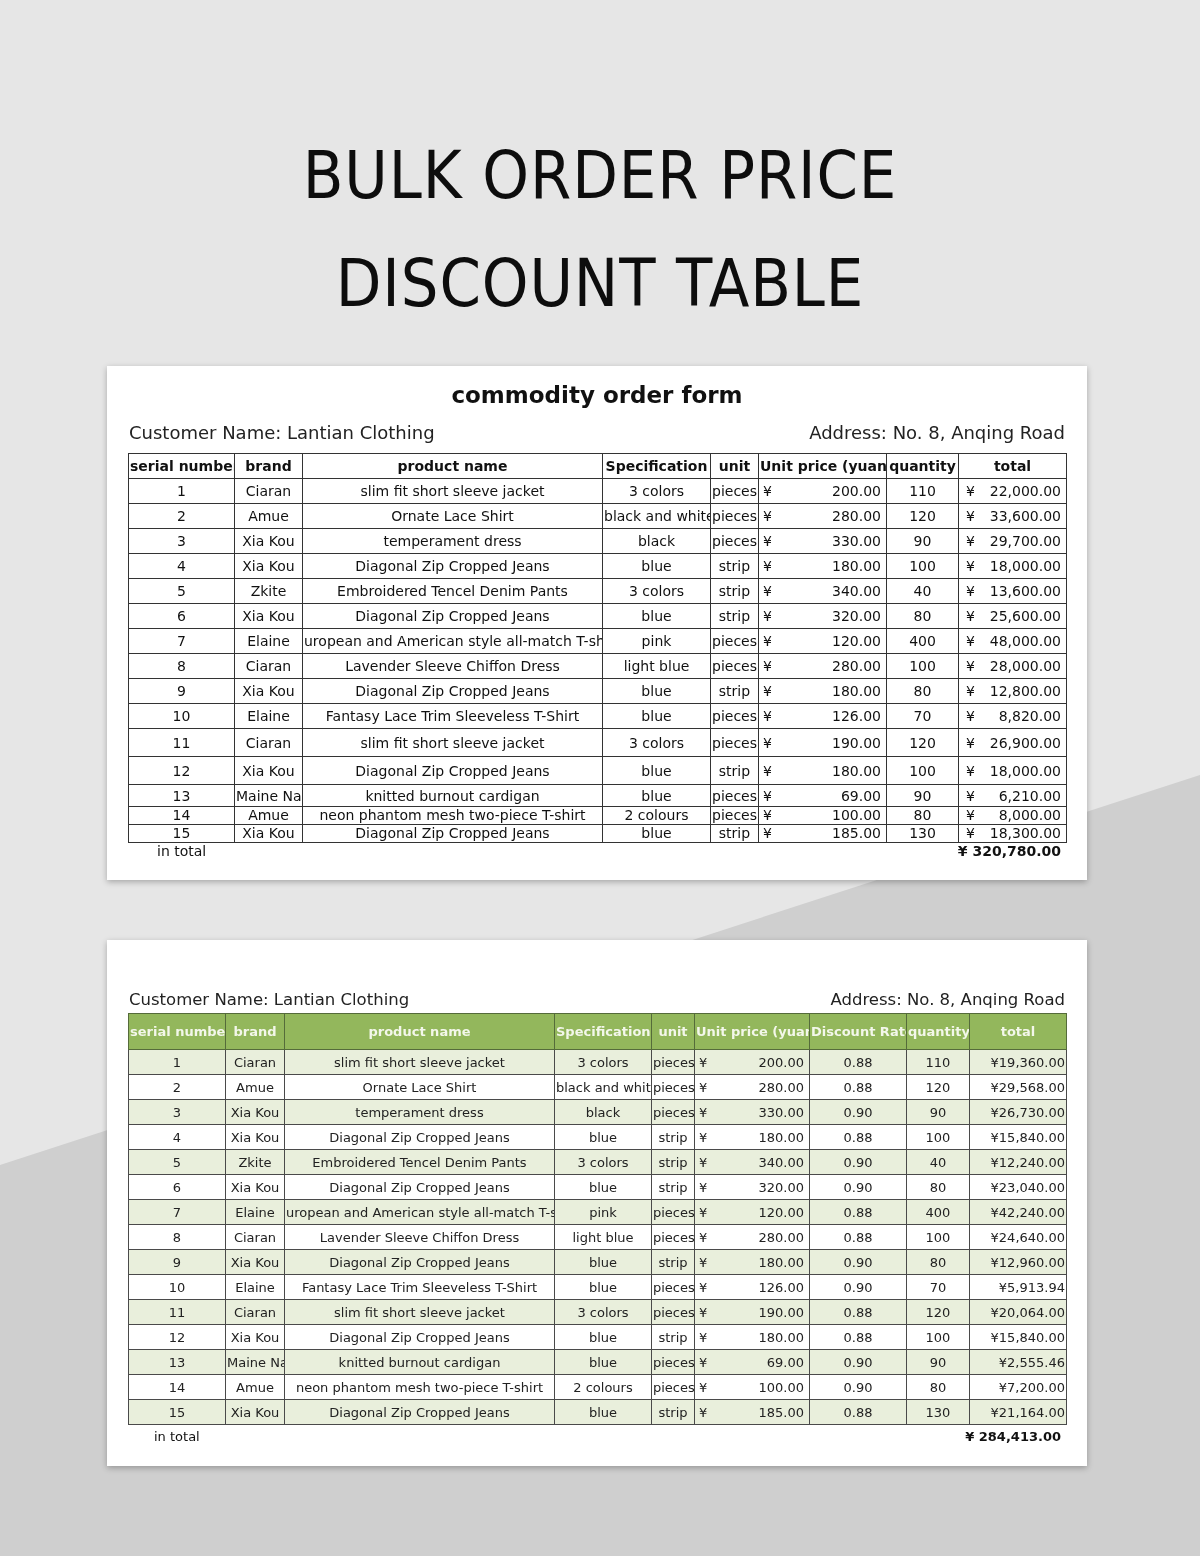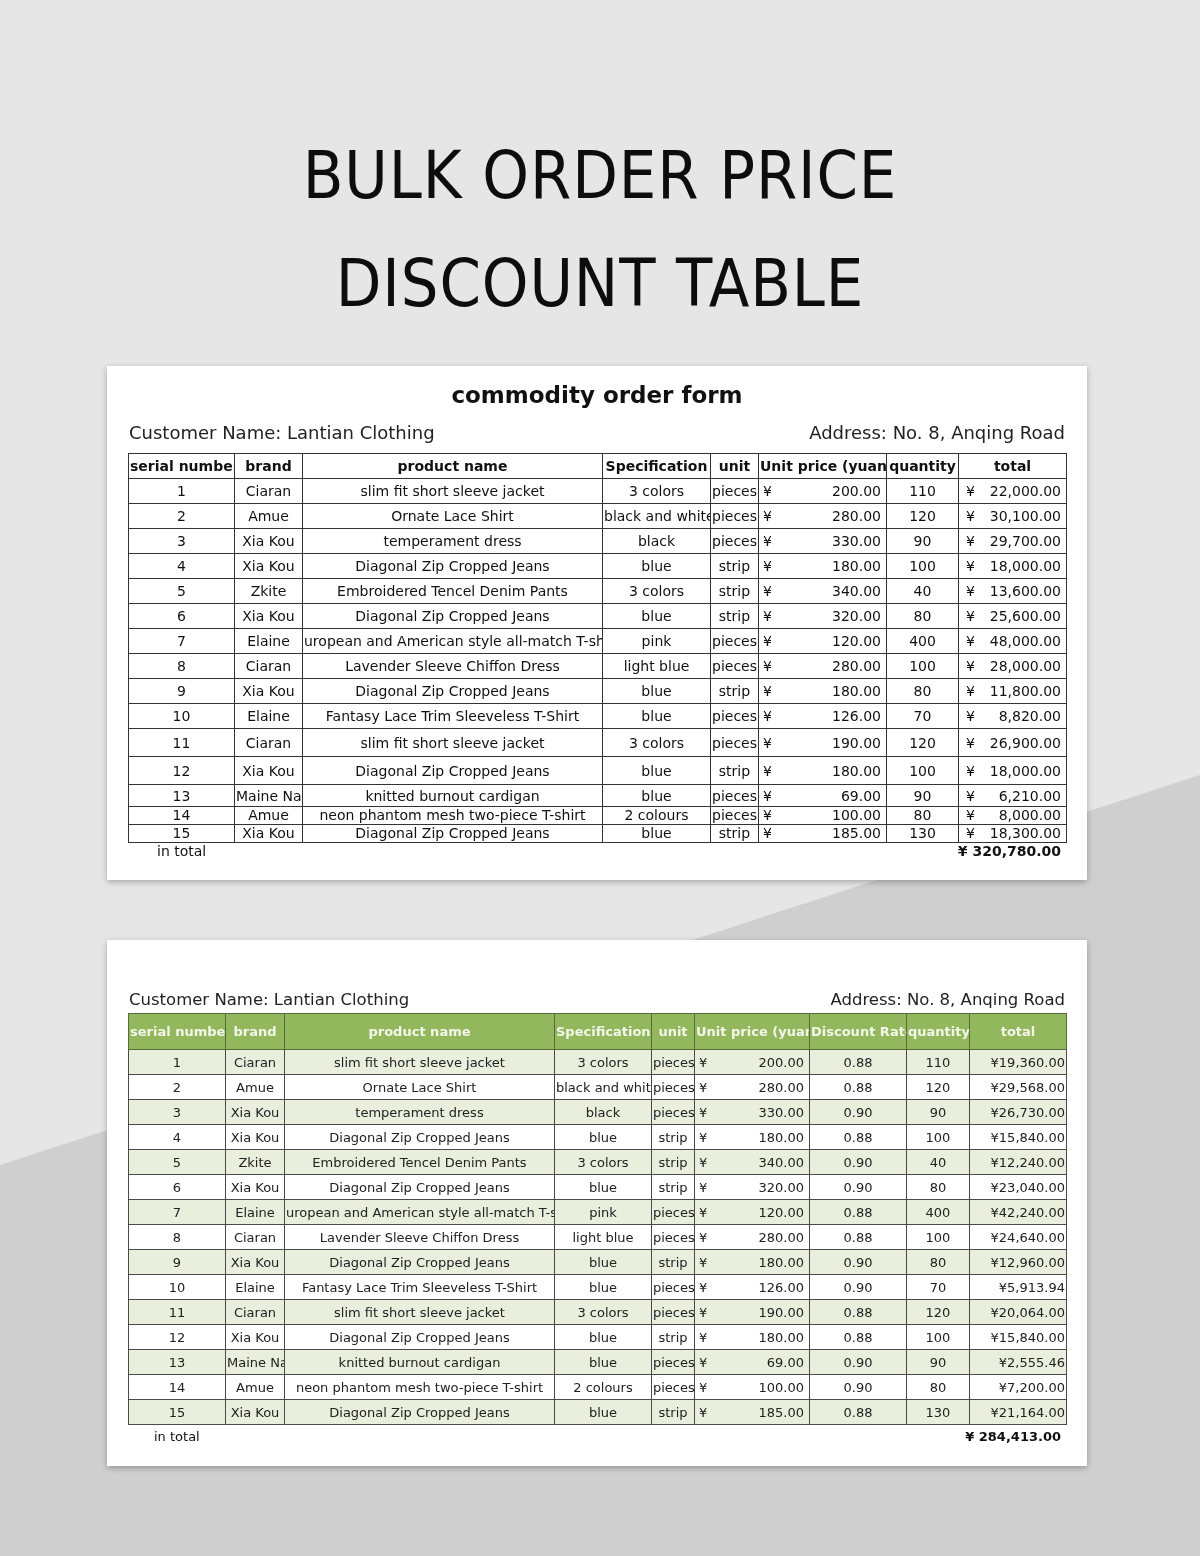--- a/index.html
+++ b/index.html
@@ -161,21 +161,21 @@
           <td class="price">
             <div class="p-wrap">
               <span>¥</span>
               <span>280.00</span>
             </div>
           </td>
           <td>120</td>
           <td class="total">
             <div class="p-wrap">
               <span>¥</span>
-              <span>30,100.00</span>
+              <span>33,600.00</span>
             </div>
           </td>
         </tr>
         <tr>
           <td>3</td>
           <td>Xia Kou</td>
           <td>temperament dress</td>
           <td>black</td>
           <td>pieces</td>
           <td class="price">
@@ -301,21 +301,21 @@
           <td class="price">
             <div class="p-wrap">
               <span>¥</span>
               <span>180.00</span>
             </div>
           </td>
           <td>80</td>
           <td class="total">
             <div class="p-wrap">
               <span>¥</span>
-              <span>11,800.00</span>
+              <span>12,800.00</span>
             </div>
           </td>
         </tr>
         <tr>
           <td>10</td>
           <td>Elaine</td>
           <td>Fantasy Lace Trim Sleeveless T-Shirt</td>
           <td>blue</td>
           <td>pieces</td>
           <td class="price">

